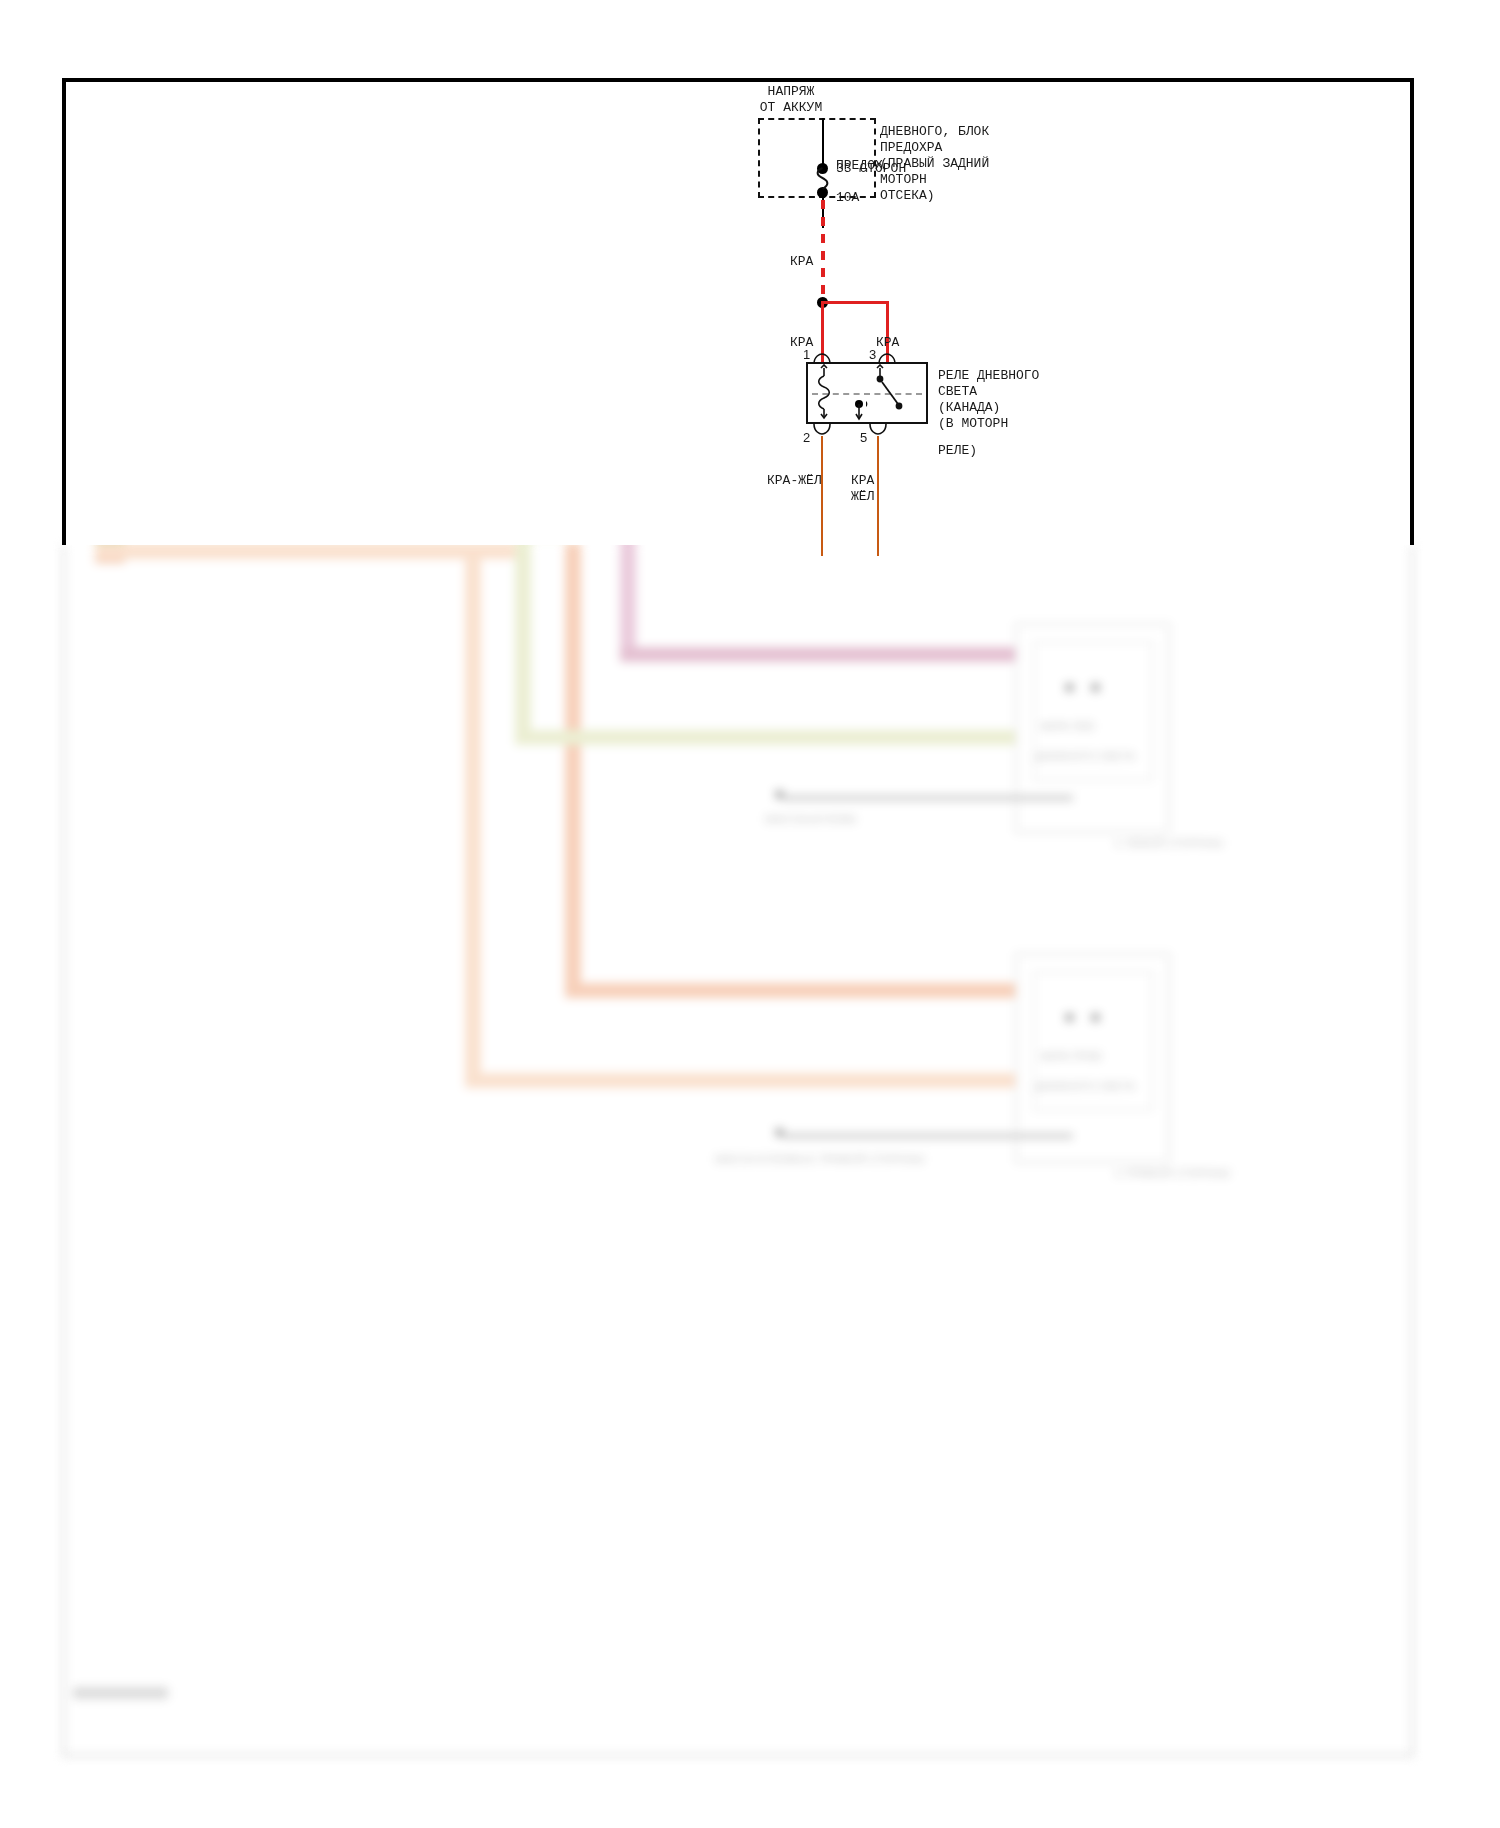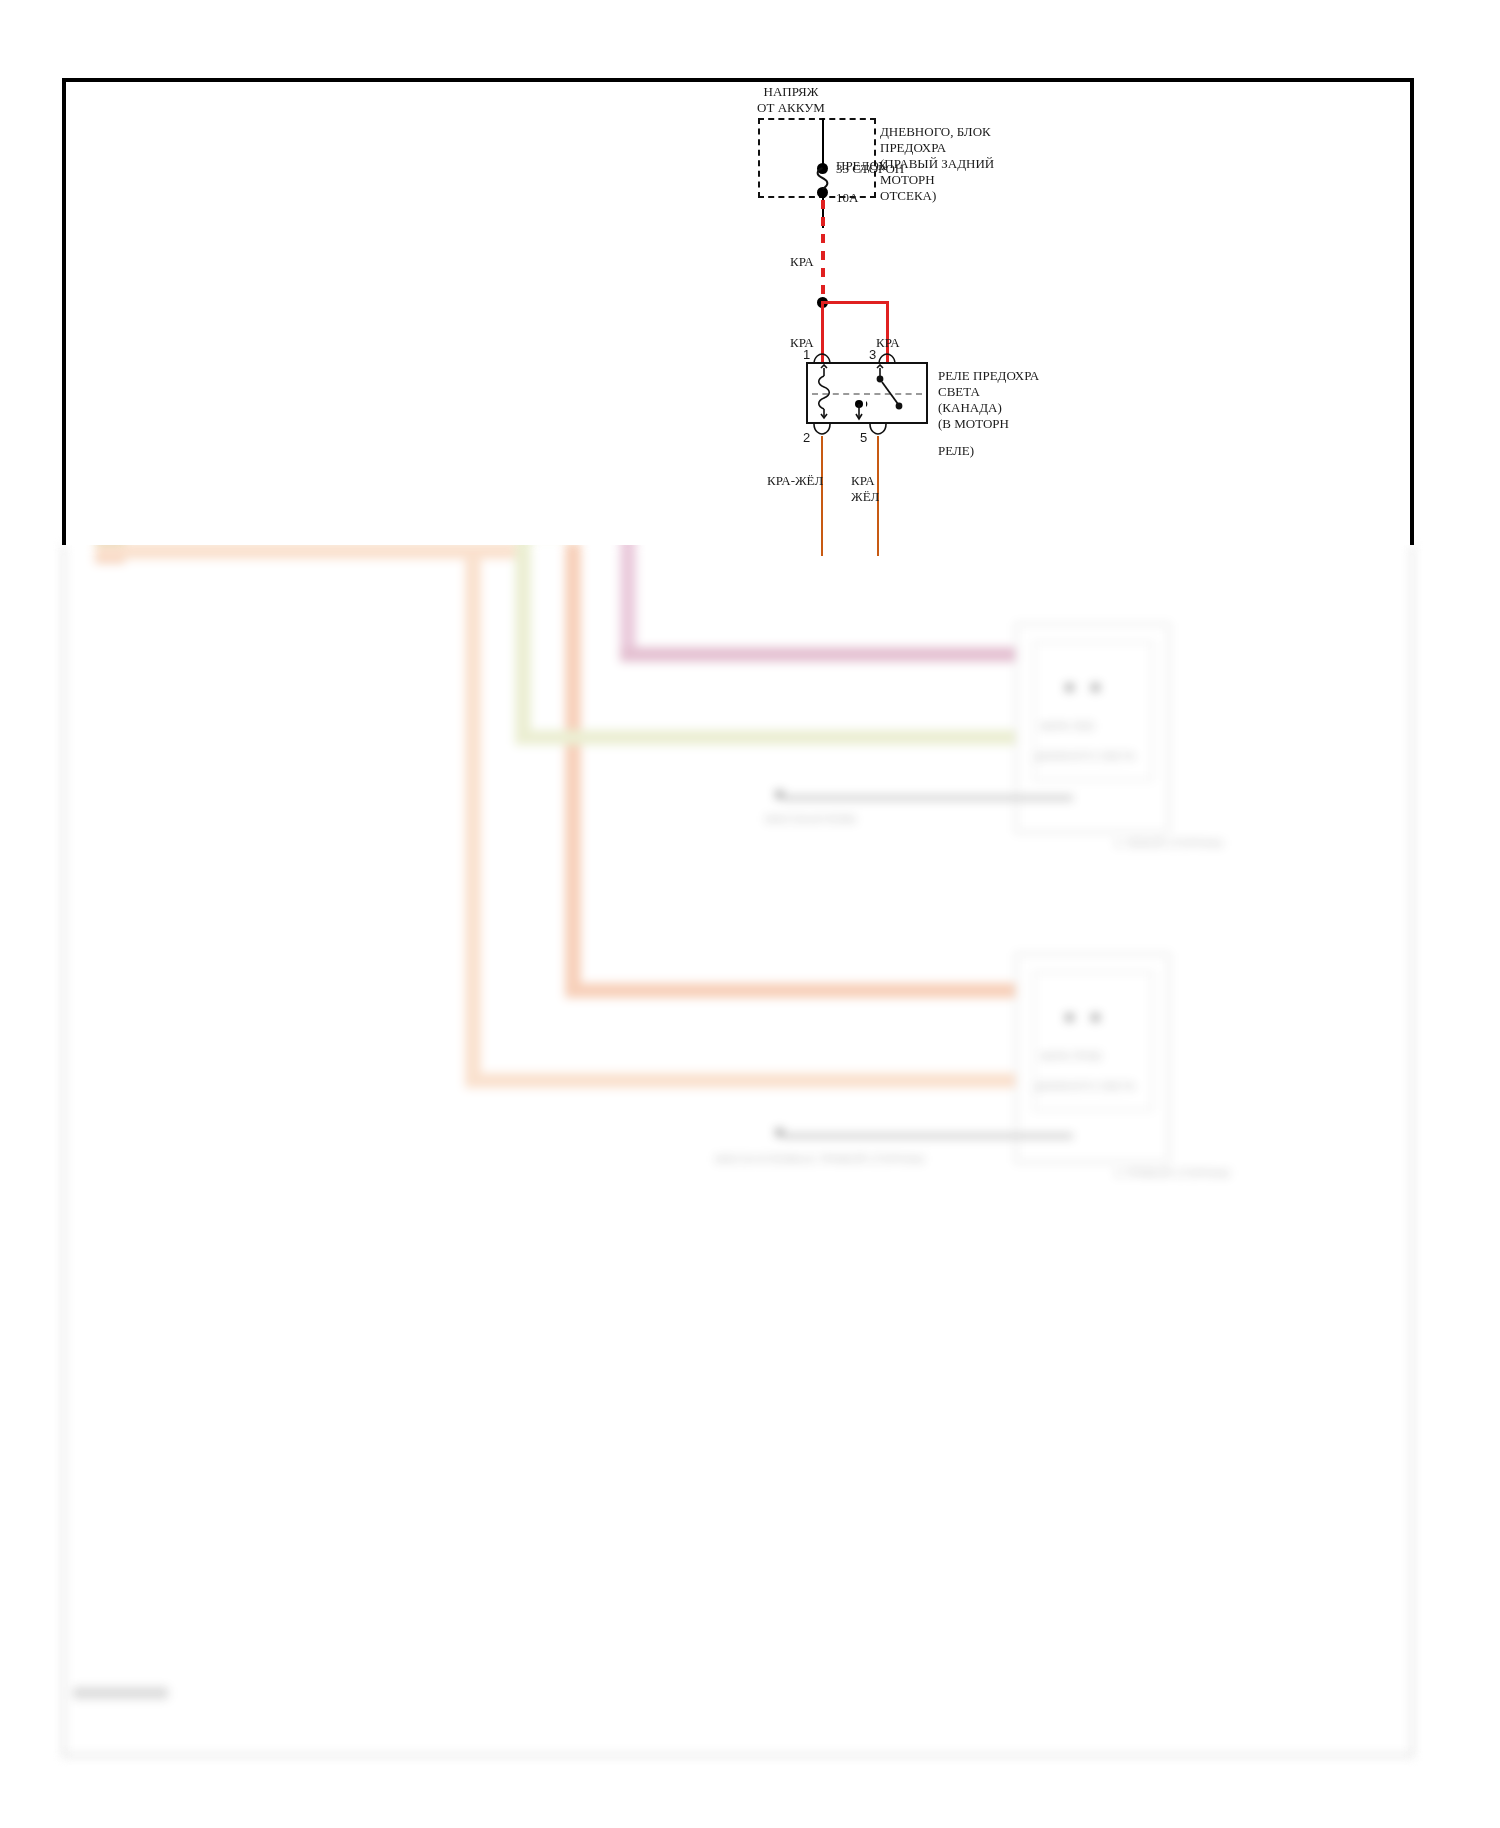--- a/index.html
+++ b/index.html
@@ -65,21 +65,21 @@
 
   .dot {
     position: absolute;
     width: 11px; height: 11px;
     border-radius: 50%;
     background: #000;
   }
 
   .lbl {
     position: absolute;
-    font-family: Liberation Serif, serif;
+    font-family: Liberation Mono, monospace;
     font-size: 13px;
     color: #1a1a1a;
     line-height: 16px;
     white-space: pre;
   }
   .lbl-c { text-align: center; }
 
   .pin-num {
     position: absolute;
     font-size: 13px;
@@ -275,21 +275,21 @@
   </svg>
   <svg style="position:absolute; left:868px; top:424px;" width="20" height="12" viewBox="0 0 20 12">
     <path d="M2 0 C2 8, 8 10, 10 10 C12 10, 18 8, 18 0" stroke="#111" stroke-width="1.6" fill="none"></path>
   </svg>
 
   <div class="pin-num" style="left:803px; top:347px;">1</div>
   <div class="pin-num" style="left:869px; top:347px;">3</div>
   <div class="pin-num" style="left:803px; top:430px;">2</div>
   <div class="pin-num" style="left:860px; top:430px;">5</div>
 
-  <div class="lbl" style="left:938px; top:368px;">РЕЛЕ ПРЕДОХРА</div>
+  <div class="lbl" style="left:938px; top:368px;">РЕЛЕ ДНЕВНОГО</div>
   <div class="lbl" style="left:938px; top:384px;">СВЕТА</div>
   <div class="lbl" style="left:938px; top:400px;">(КАНАДА)</div>
   <div class="lbl" style="left:938px; top:416px;">(В МОТОРН</div>
   <div class="lbl" style="left:938px; top:432px;margin-top:11px;">РЕЛЕ)</div>
 
   <div class="wire-v c-orange" style="left:821px; top:436px; height:120px; width:2px;"></div>
   <div class="wire-v c-orange" style="left:877px; top:436px; height:120px; width:2px;"></div>
 
   <div class="lbl" style="left:767px; top:473px;">КРА-ЖЁЛ</div>
   <div class="lbl" style="left:851px; top:473px;">КРА</div>

